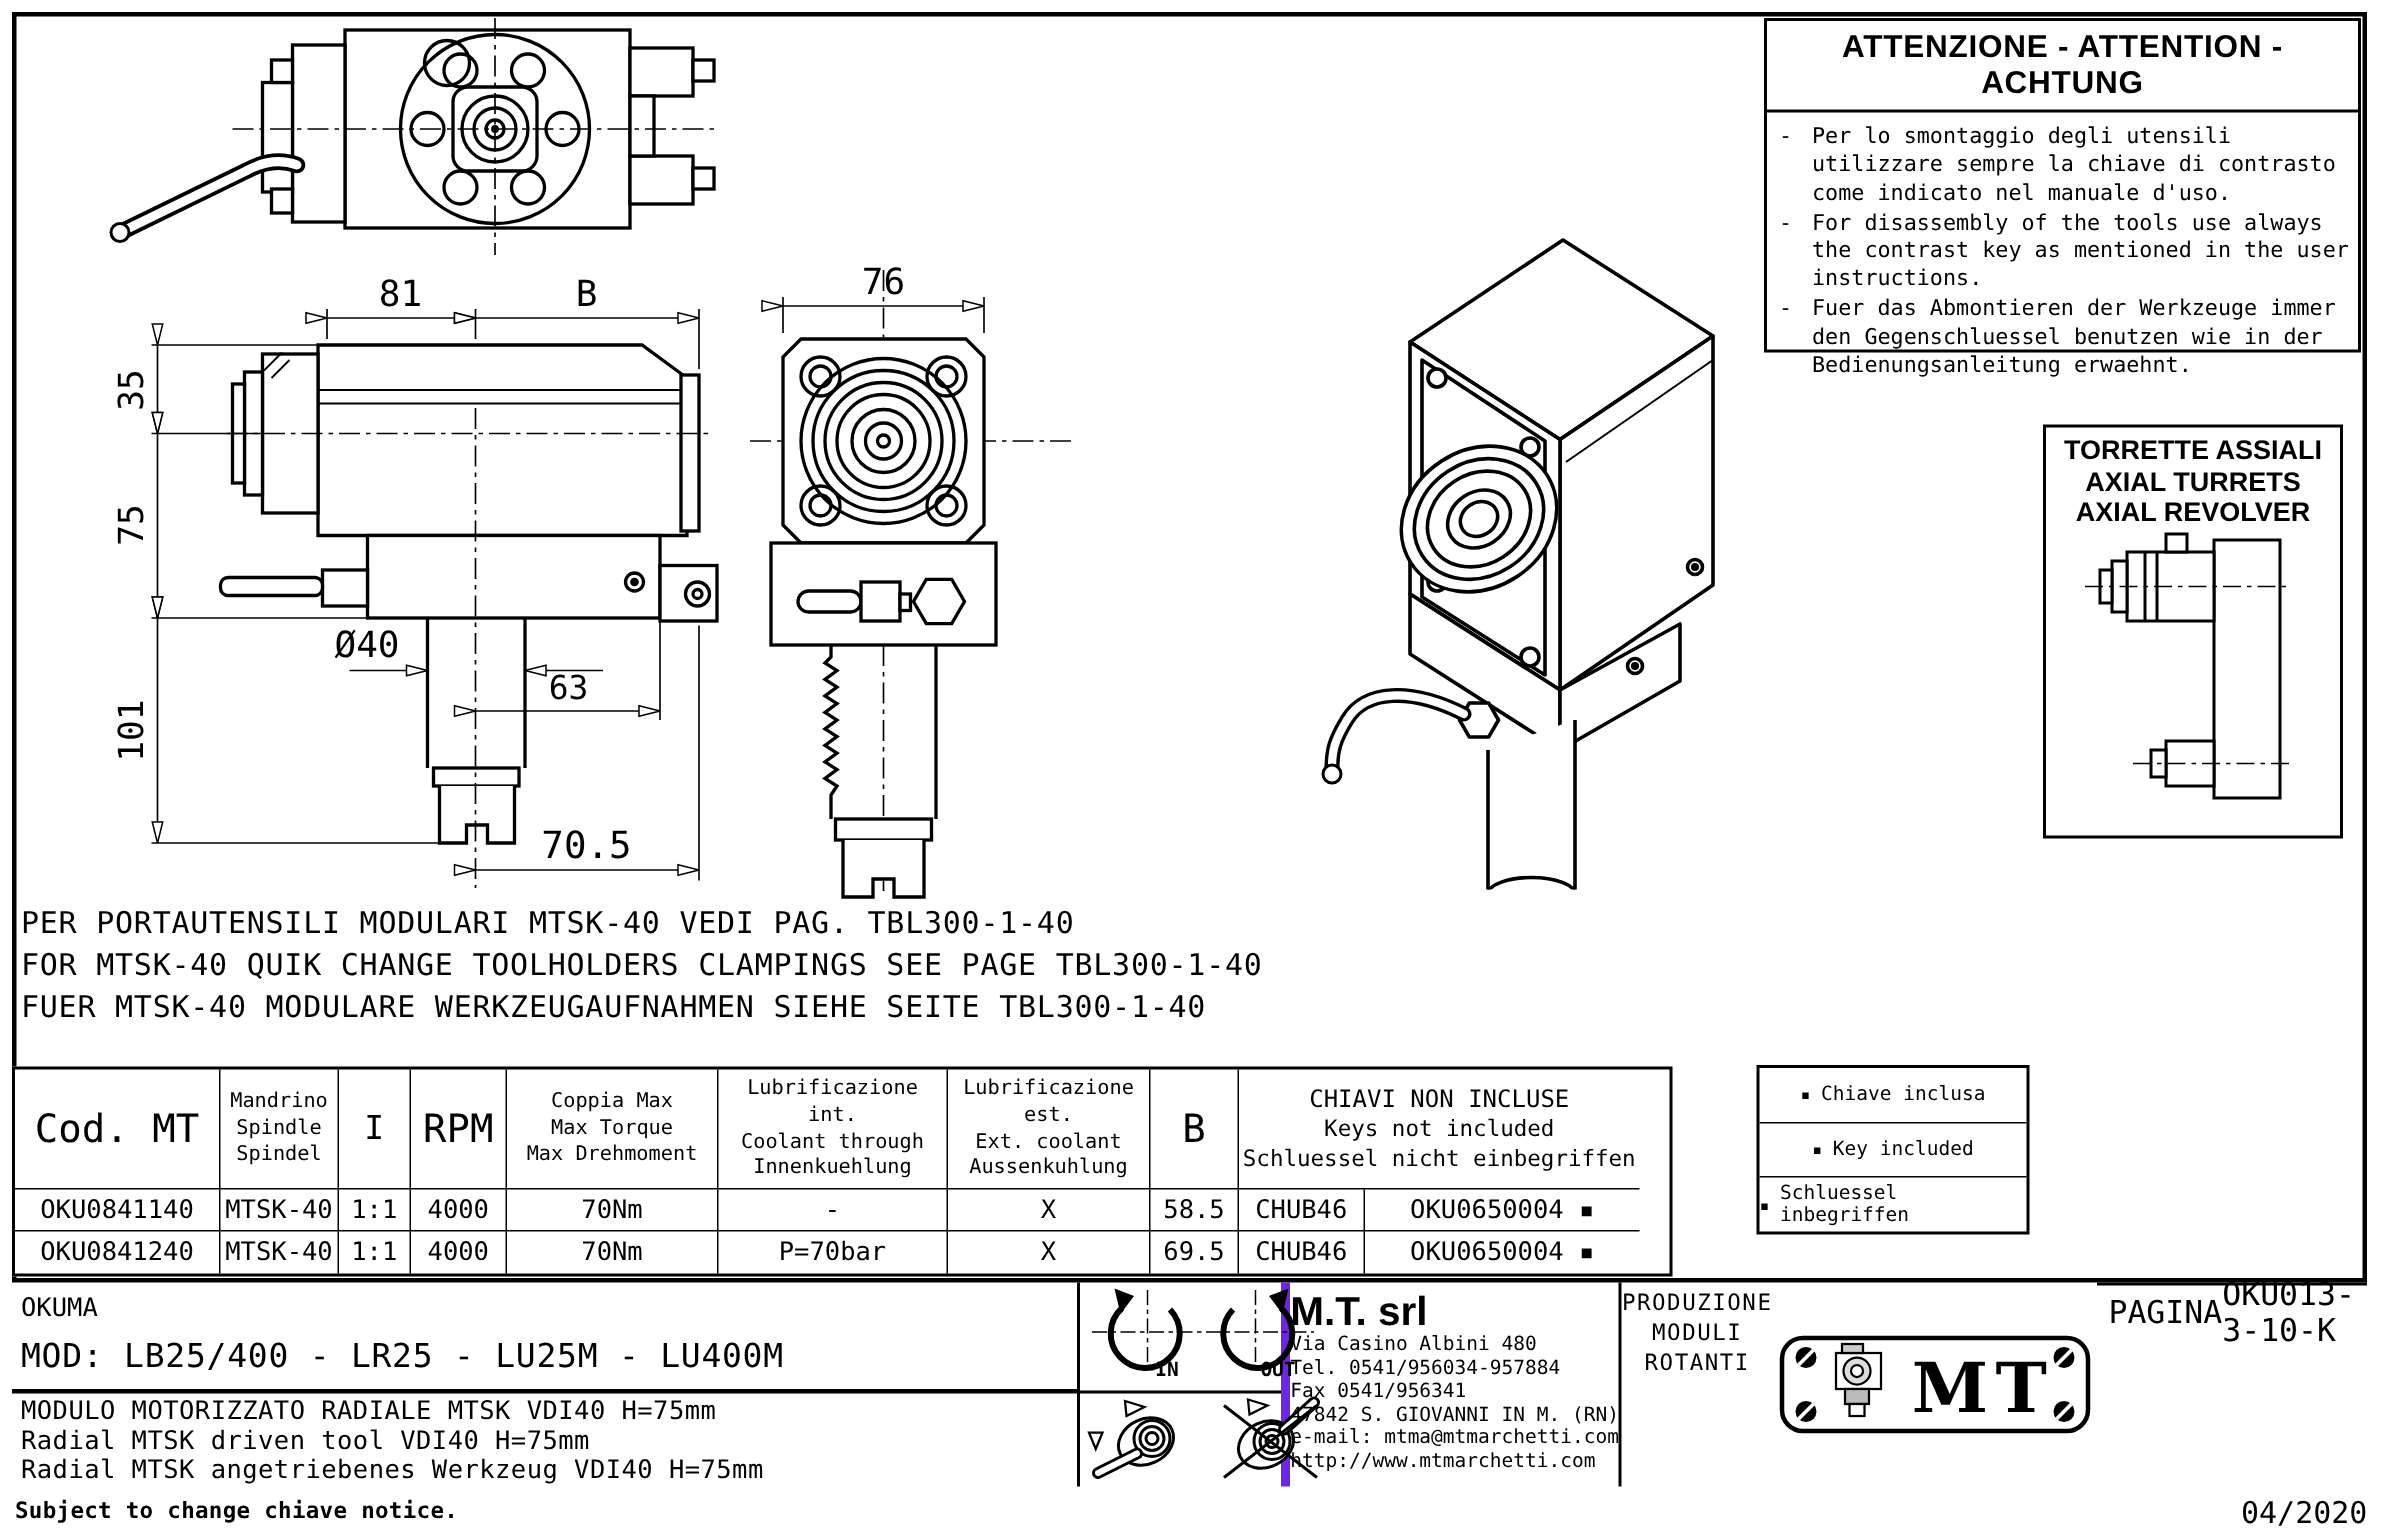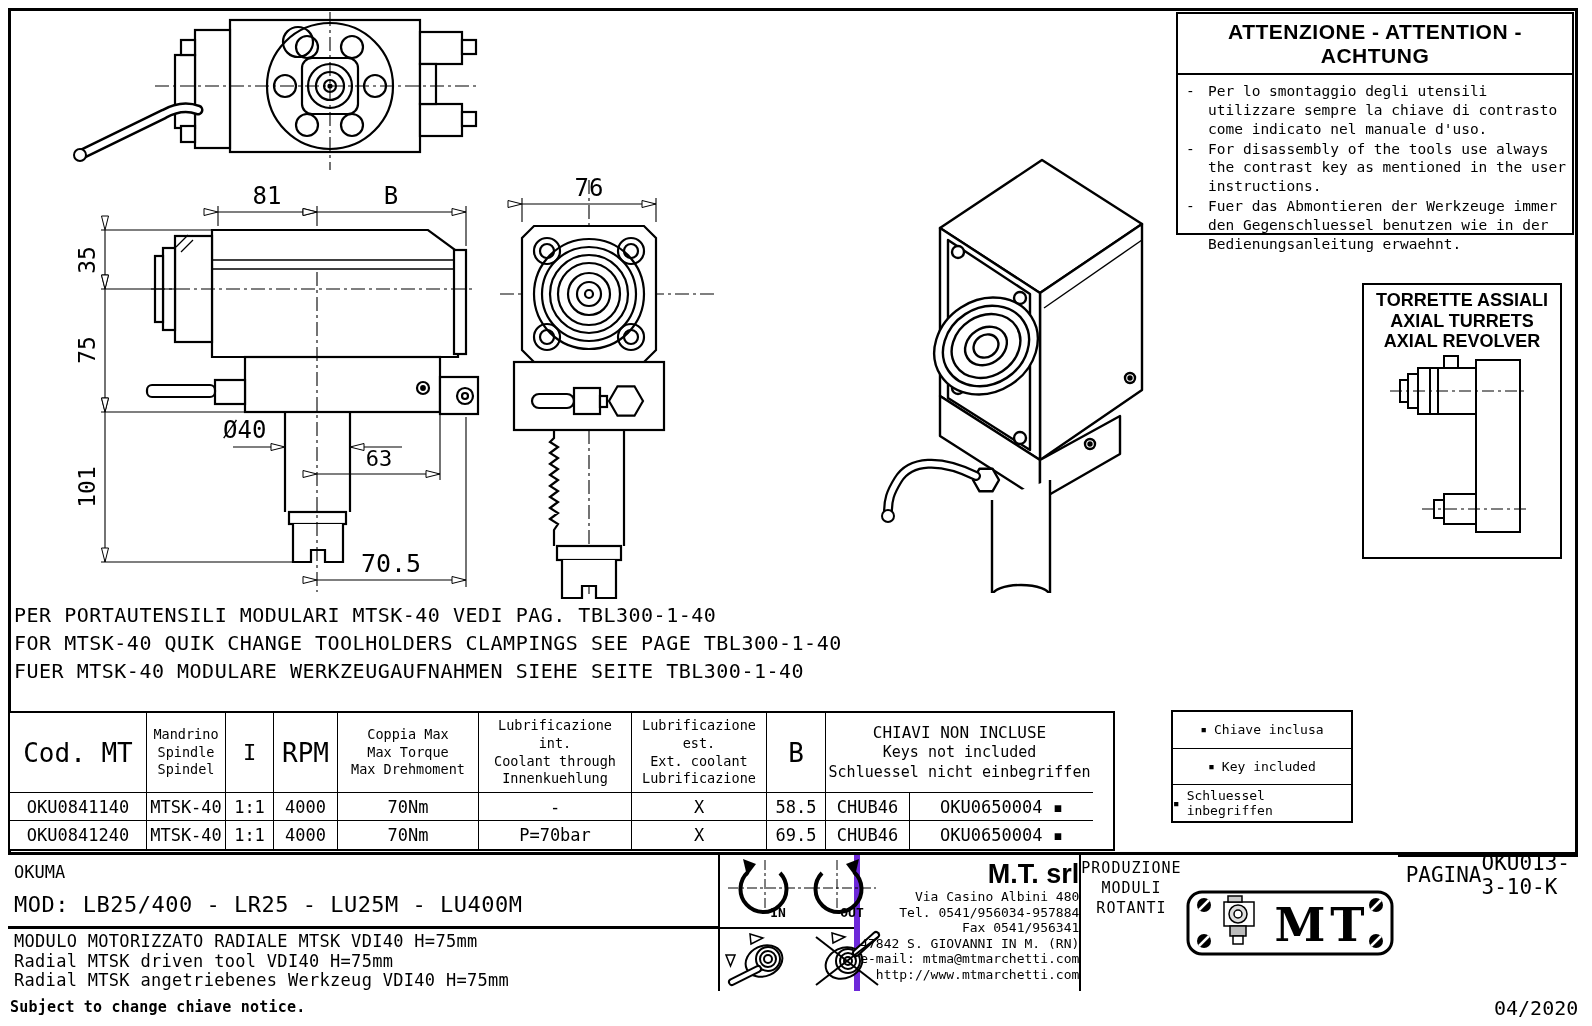--- a/index.html
+++ b/index.html
@@ -49,21 +49,21 @@
   .bottomblock{left:8px;top:852px;width:1570px;height:139px;border-top:3px solid #000;box-sizing:border-box;
         display:flex;background:#fff;}
   .tb-left{width:931px;border-right:2px solid #000;box-sizing:border-box;display:flex;flex-direction:column;}
   .tb-left-top{height:74px;border-bottom:3px solid #000;box-sizing:border-box;padding:2px 0 0 6px;}
   .brand{font-size:17px;line-height:30px;}
   .model{font-size:22px;line-height:36px;letter-spacing:.5px;}
   .tb-left-bot{flex:1;padding:3px 16px 0 6px;font-size:17px;line-height:19.5px;letter-spacing:.3px;}
   .tb-icons{width:140px;border-right:6px solid #6d28d9;box-sizing:border-box;display:flex;flex-direction:column;}
   .tb-icons-top{height:74px;border-bottom:2px solid #000;box-sizing:border-box;}
   .tb-icons-bot{flex:1;}
-  .tb-mt{width:229px;border-right:2px solid #000;box-sizing:border-box;text-align:right;padding-top:4px;}
+  .tb-mt{width:229px;border-right:2px solid #000;box-sizing:border-box;text-align:left;padding-top:4px;}
   .mt-name{font-family:"Liberation Sans",sans-serif;font-weight:bold;font-size:27px;line-height:30px;}
   .mt-line{font-size:13px;line-height:15.5px;white-space:nowrap;}
   .tb-right{flex:1;display:flex;flex-direction:row;}
   .produzione{font-size:15px;letter-spacing:1px;text-align:center;padding-top:3px;line-height:20px;}
   .logo-wrap{flex:1;display:flex;align-items:center;justify-content:flex-end;}
   .pagina-row{height:37px;border-top:2px solid #000;box-sizing:border-box;display:flex;align-items:center;
         font-size:21px;padding:0 8px;justify-content:space-between;}
 
   .footer-note{left:10px;top:998px;font-size:15px;font-weight:bold;letter-spacing:.2px;}
   .footer-date{left:1494px;top:996px;font-size:20px;}
@@ -327,21 +327,21 @@
       <div>Max Drehmoment</div>
     </div>
     <div class="cell hdr-small" style="grid-column:6;grid-row:1;">
       <div>Lubrificazione int.</div>
       <div>Coolant through</div>
       <div>Innenkuehlung</div>
     </div>
     <div class="cell hdr-small" style="grid-column:7;grid-row:1;">
       <div>Lubrificazione est.</div>
       <div>Ext. coolant</div>
-      <div>Lubrificazione</div>
+      <div>Aussenkuhlung</div>
     </div>
     <div class="cell hdr-big" style="grid-column:8;grid-row:1;">B</div>
     <div class="cell hdr-small lastcol" style="grid-column:9 / span 2;grid-row:1;">
       <div style="font-size:16px;">CHIAVI NON INCLUSE</div>
       <div style="font-size:15px;">Keys not included</div>
       <div style="font-size:15px;">Schluessel nicht einbegriffen</div>
     </div>
 
     <div class="cell data-cell" style="grid-column:1;grid-row:2;">OKU0841140</div>
     <div class="cell data-cell" style="grid-column:2;grid-row:2;">MTSK-40</div>

